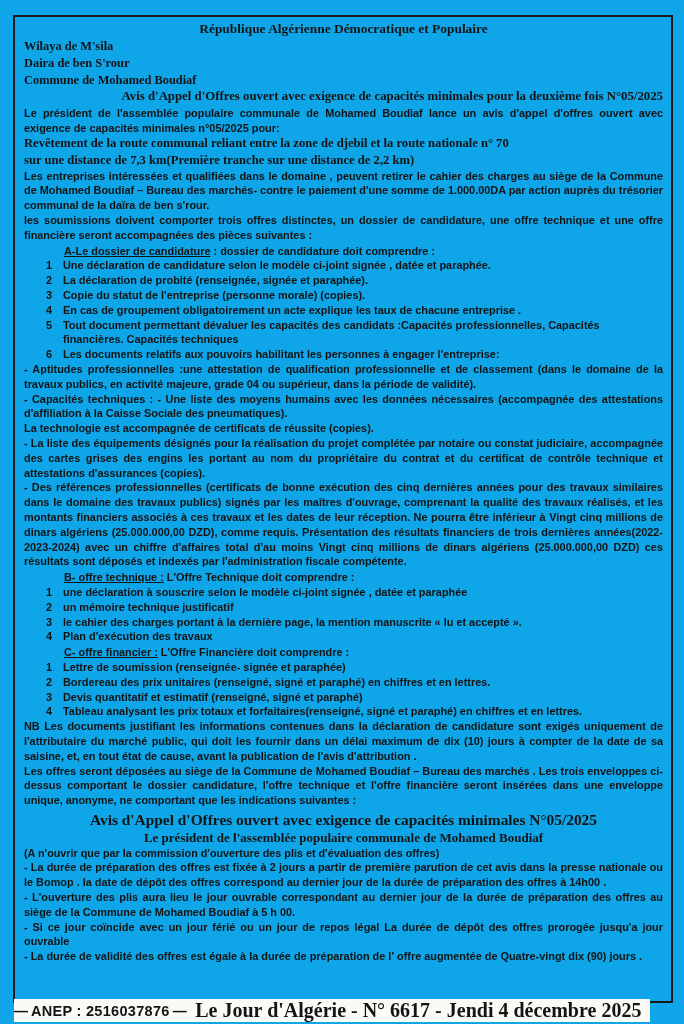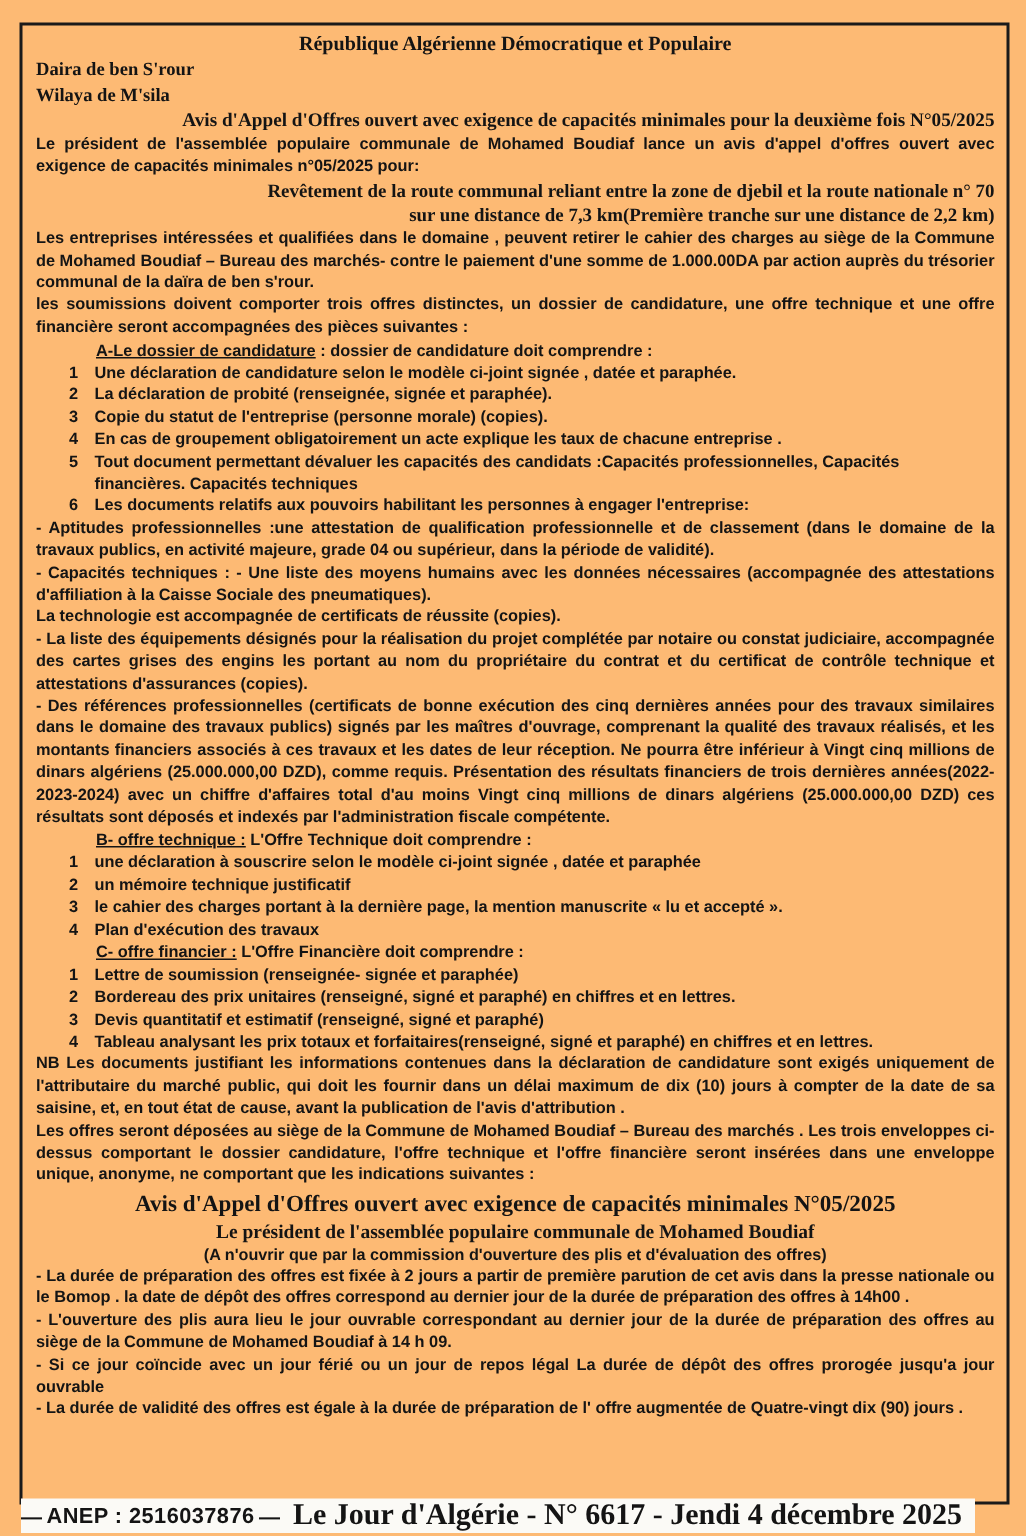--- a/index.html
+++ b/index.html
@@ -1,64 +1,65 @@
 <!DOCTYPE html>
 <html lang="fr"><head>
 <meta charset="utf-8">
 <style>
   * { box-sizing: border-box; }
   html,body { margin:0; padding:0; }
   body { width:684px; height:1024px; background:#e9e9e6; }
   .page {
     position:relative; width:684px; height:1024px;
-    background:#fdba74; color:#141414; overflow:hidden;
+    background:#0ea5e9; color:#141414; overflow:hidden;
     font-family:"Liberation Sans", sans-serif;
     -webkit-font-smoothing:antialiased;
   }
   .frame {
     position:absolute; top:15px; left:13px; right:11px; bottom:21px;
     border:2.5px solid #1a1a1a;
     padding:2px 8px 0 9px;
     overflow:hidden;
   }
   .content { font-size:10.9px; font-weight:700; line-height:14.8px; }
   .serif { font-family:"Liberation Serif", serif; }
   .h-republic { text-align:center; font-size:13.4px; line-height:18px; margin-top:1px; }
   .agency-line { font-size:12.4px; line-height:16.8px; }
   .h-avis { text-align:right; font-size:12.8px; line-height:17.5px; }
   .p { text-align:justify; }
-  .h-project { text-align:right; font-size:12.6px; line-height:16.6px; }
+  .h-project { text-align:left; font-size:12.6px; line-height:16.6px; }
   .u { text-decoration:underline;margin-left:40px; }
   .sec-head { margin-top:1px; }
   .li { display:flex; padding-left:22px; }
   .li .num { flex:none; width:12px; margin-right:5px; }
   .li .txt { flex:1; }
   .env-title { text-align:center; font-size:15.4px; line-height:20px; margin-top:2px; }
   .env-pres  { text-align:center; font-size:13px; line-height:16.5px; }
-  .env-note  { text-align:center; font-size:10.8px; line-height:14px; }
+  .env-note  { font-size:10.8px; line-height:14px; }
   .footer {
     position:absolute; left:14px; right:34px; bottom:2px; height:23px;
     background:#fbfaf6; display:flex; align-items:center; font-weight:700;
   }
   .f-dash { font-size:14px; }
   .f-anep { font-size:14.5px; letter-spacing:0.3px; margin:0 3px; }
   .f-journal { flex:1; text-align:center; font-size:20px; }
 </style>
 </head>
 <body>
 
 <div class="page">
   <div class="frame">
     <div class="content">
 
       <div class="serif h-republic">République Algérienne Démocratique et Populaire</div>
 
       <div>
+        <div class="serif agency-line">Wilaya de M'sila</div>
         <div class="serif agency-line">Daira de ben S'rour</div>
-        <div class="serif agency-line">Wilaya de M'sila</div>
+        <div class="serif agency-line">Commune de Mohamed Boudiaf</div>
       </div>
 
       <div class="serif h-avis">Avis d'Appel d'Offres ouvert avec exigence de capacités minimales pour la deuxième fois N°05/2025</div>
 
       <div class="p">Le président de l'assemblée populaire communale de Mohamed Boudiaf lance un avis d'appel d'offres ouvert avec exigence de capacités minimales n°05/2025 pour:</div>
 
       <div class="serif h-project">Revêtement de la route communal reliant entre la zone de djebil et la route nationale n° 70</div>
       <div class="serif h-project">sur une distance de 7,3 km(Première tranche sur une distance de 2,2 km)</div>
 
       <div class="p">Les entreprises intéressées et qualifiées dans le domaine , peuvent retirer le cahier des charges au siège de la Commune de Mohamed Boudiaf – Bureau des marchés- contre le paiement d'une somme de 1.000.00DA par action auprès du trésorier communal de la daïra de ben s'rour.</div>
@@ -141,21 +142,21 @@
 
       <div class="p"><span>NB </span><span> Les documents justifiant les informations contenues dans la déclaration de candidature sont exigés uniquement de l'attributaire du marché public, qui doit les fournir dans un délai maximum de dix (10) jours à compter de la date de sa saisine, et, en tout état de cause, avant la publication de l'avis d'attribution .</span></div>
 
       <div class="p">Les offres seront déposées au siège de la Commune de Mohamed Boudiaf – Bureau des marchés . Les trois enveloppes ci-dessus comportant le dossier candidature, l'offre technique et l'offre financière seront insérées dans une enveloppe unique, anonyme, ne comportant que les indications suivantes :</div>
 
       <div class="serif env-title">Avis d'Appel d'Offres ouvert avec exigence de capacités minimales N°05/2025</div>
       <div class="serif env-pres">Le président de l'assemblée populaire communale de Mohamed Boudiaf</div>
       <div class="env-note">(A n'ouvrir que par la commission d'ouverture des plis et d'évaluation des offres)</div>
 
       <div class="p">- La durée de préparation des offres est fixée à 2 jours a partir de première parution de cet avis dans la presse nationale ou le Bomop . la date de dépôt des offres correspond au dernier jour de la durée de préparation des offres à 14h00 .</div>
-      <div class="p">- L'ouverture des plis aura lieu le jour ouvrable correspondant au dernier jour de la durée de préparation des offres au siège de la Commune de Mohamed Boudiaf à 14 h 09.</div>
+      <div class="p">- L'ouverture des plis aura lieu le jour ouvrable correspondant au dernier jour de la durée de préparation des offres au siège de la Commune de Mohamed Boudiaf à 5 h 00.</div>
       <div class="p">- Si ce jour coïncide avec un jour férié ou un jour de repos légal La durée de dépôt des offres prorogée jusqu'a jour ouvrable</div>
       <div class="p">- La durée de validité des offres est égale à la durée de préparation de l' offre augmentée de Quatre-vingt dix (90) jours .</div>
 
     </div>
   </div>
 
   <div class="footer">
     <span class="f-dash">—</span>
     <span class="f-anep">ANEP : 2516037876</span>
     <span class="f-dash">—</span>

